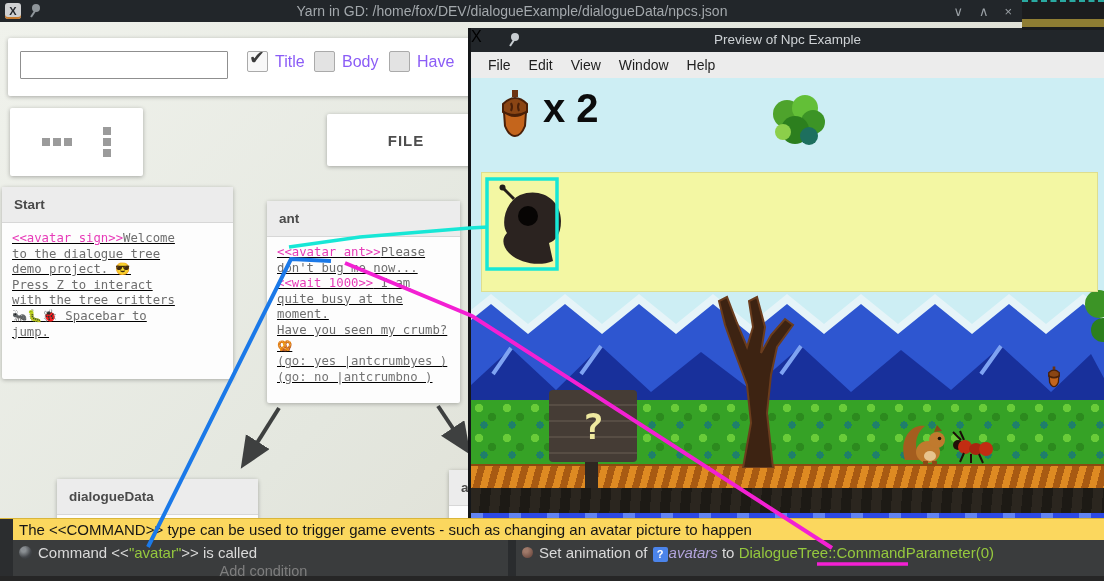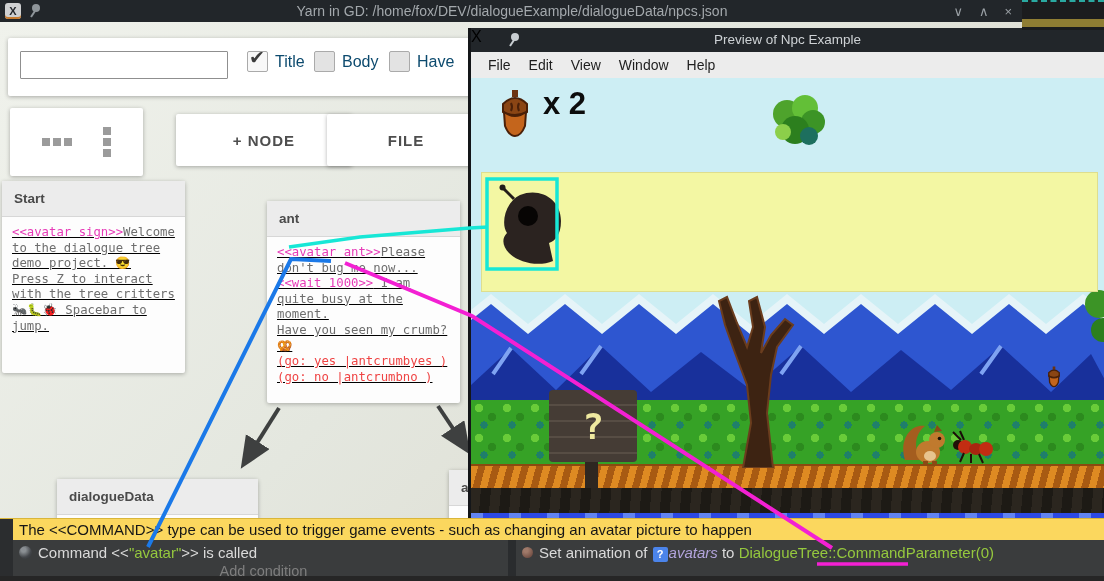--- a/index.html
+++ b/index.html
@@ -22,46 +22,46 @@
   .editor{position:absolute;left:0;top:22px;width:1104px;height:496px;
     background:linear-gradient(135deg,#f0f2ec 0%,#e4e7df 45%,#d9d6c9 100%);z-index:1;}
   .card{position:absolute;background:#fff;border-radius:2px;box-shadow:0 1px 4px rgba(0,0,0,.3);}
   .toolbar-card{left:8px;top:16px;width:700px;height:58px;}
   .search-input{position:absolute;left:12px;top:13px;width:208px;height:28px;border:1px solid #8f8f8f;
     background:#fff;font-size:14px;padding:0 6px;box-sizing:border-box;border-radius:1px;}
   .filter{position:absolute;top:13px;display:flex;align-items:center;gap:7px;}
   .cb{width:19px;height:19px;border:1px solid #aaa;background:#e3e3e3;border-radius:2px;position:relative;}
   .cb.checked{background:#f8f8f8;}
   .cb .tick{position:absolute;left:1px;top:-6px;font-size:19px;color:#3c3c3c;}
-  .filter .flabel{font-size:16px;color:#0c4a6e;}
+  .filter .flabel{font-size:16px;color:#8b5cf6;}
   .layout-card{left:10px;top:86px;width:133px;height:68px;display:flex;align-items:center;justify-content:space-evenly;}
   .sq{width:8px;height:8px;background:#9b9b9b;}
   .grid-h{display:flex;gap:3px;}
   .grid-v{display:flex;flex-direction:column;gap:3px;}
   .btn-card{height:52px;display:flex;align-items:center;justify-content:center;
     font-weight:bold;font-size:15px;letter-spacing:1px;color:#4e4e4e;cursor:pointer;}
   .node{position:absolute;background:#fdfdfd;border-radius:2px;box-shadow:0 1px 4px rgba(0,0,0,.28);}
   .node-header{background:#ececec;border-bottom:1px solid #d7d7d7;padding:10px 12px;
     font-weight:bold;font-size:13.5px;color:#4a4a4a;}
   .node-body{padding:8px 10px;font-family:"DejaVu Sans Mono",monospace;font-size:12.3px;
     line-height:15.6px;white-space:pre-wrap;text-decoration:underline;}
   .seg-cmd{color:#e73bb8;}
   .seg-text{color:#6e6e6e;}
-  .seg-go{color:#ef4444;margin-top:7px;}
+  .seg-go{color:#737373;margin-top:7px;}
   
   .preview{position:absolute;left:468px;top:28px;width:636px;height:490px;z-index:10;
     border-left:3px solid #141619;box-sizing:border-box;background:#cdeef4;}
   .pv-titlebar{position:absolute;left:0;top:0;right:0;height:24px;background:#22262a;}
   .pv-title{position:absolute;left:0;right:0;top:0;height:16px;line-height:24px;text-align:center;
     color:#ced2d5;font-size:13.5px;}
   .pv-menubar{position:absolute;left:0;top:24px;right:0;height:26px;background:#ececec;
     display:flex;align-items:center;gap:0;padding-left:8px;}
   .pv-menubar .mitem{font-size:14px;color:#1e1e1e;padding:0 9px;cursor:pointer;}
   .game{position:absolute;left:0;top:50px;right:0;bottom:0;background:#cdeef4;overflow:hidden;}
-  .hud-count{position:absolute;left:72px;top:8px;font-size:31px;font-weight:bold;color:#0c0c0c;
+  .hud-count{position:absolute;left:72px;top:8px;font-size:40px;font-weight:bold;color:#0c0c0c;
     font-family:"Liberation Sans",sans-serif;}
   .dialogbox{position:absolute;left:10px;top:94px;width:617px;height:120px;background:#f3f7a3;
     border:1px solid #dede8e;box-sizing:border-box;}
   .dialog-text{position:absolute;left:105px;top:20px;font-size:18px;color:#38415e;}
   .mountains{position:absolute;left:0;top:212px;width:634px;height:128px;}
   .bushband{position:absolute;left:0;top:322px;width:634px;height:66px;background-color:#36a226;
     background-image:
       radial-gradient(circle 7px at 8px 8px,#69cc39 60%,transparent 62%),
       radial-gradient(circle 7px at 21px 17px,#2c8a1e 60%,transparent 62%),
       radial-gradient(circle 6px at 13px 25px,#1f7f6a 60%,transparent 62%);
@@ -150,24 +150,23 @@
         <div class="sq"></div>
           <div class="sq"></div>
           <div class="sq"></div>
       </div>
       <div class="grid-v">
         <div class="sq"></div>
           <div class="sq"></div>
           <div class="sq"></div>
       </div>
     </div>
-    <div class="card btn-card" style="left:176px;top:92px;width:176px">+ NODE</div>
     <div class="card btn-card" style="left:327px;top:92px;width:158px">FILE</div>
 
-    <div class="node" style="left:2px;top:159px;width:183px;height:192px">
+    <div class="node" style="left:2px;top:165px;width:231px;height:192px">
       <div class="node-header">Start</div>
       <div class="node-body"><span class="seg-cmd">&lt;&lt;avatar sign&gt;&gt;</span><span class="seg-text">Welcome
 to the dialogue tree
 demo project. 😎
 Press Z to interact
 with the tree critters
 🐜🐛🐞 Spacebar to
 jump.</span></div>
     </div>
     <div class="node" style="left:267px;top:179px;width:193px;height:202px">

